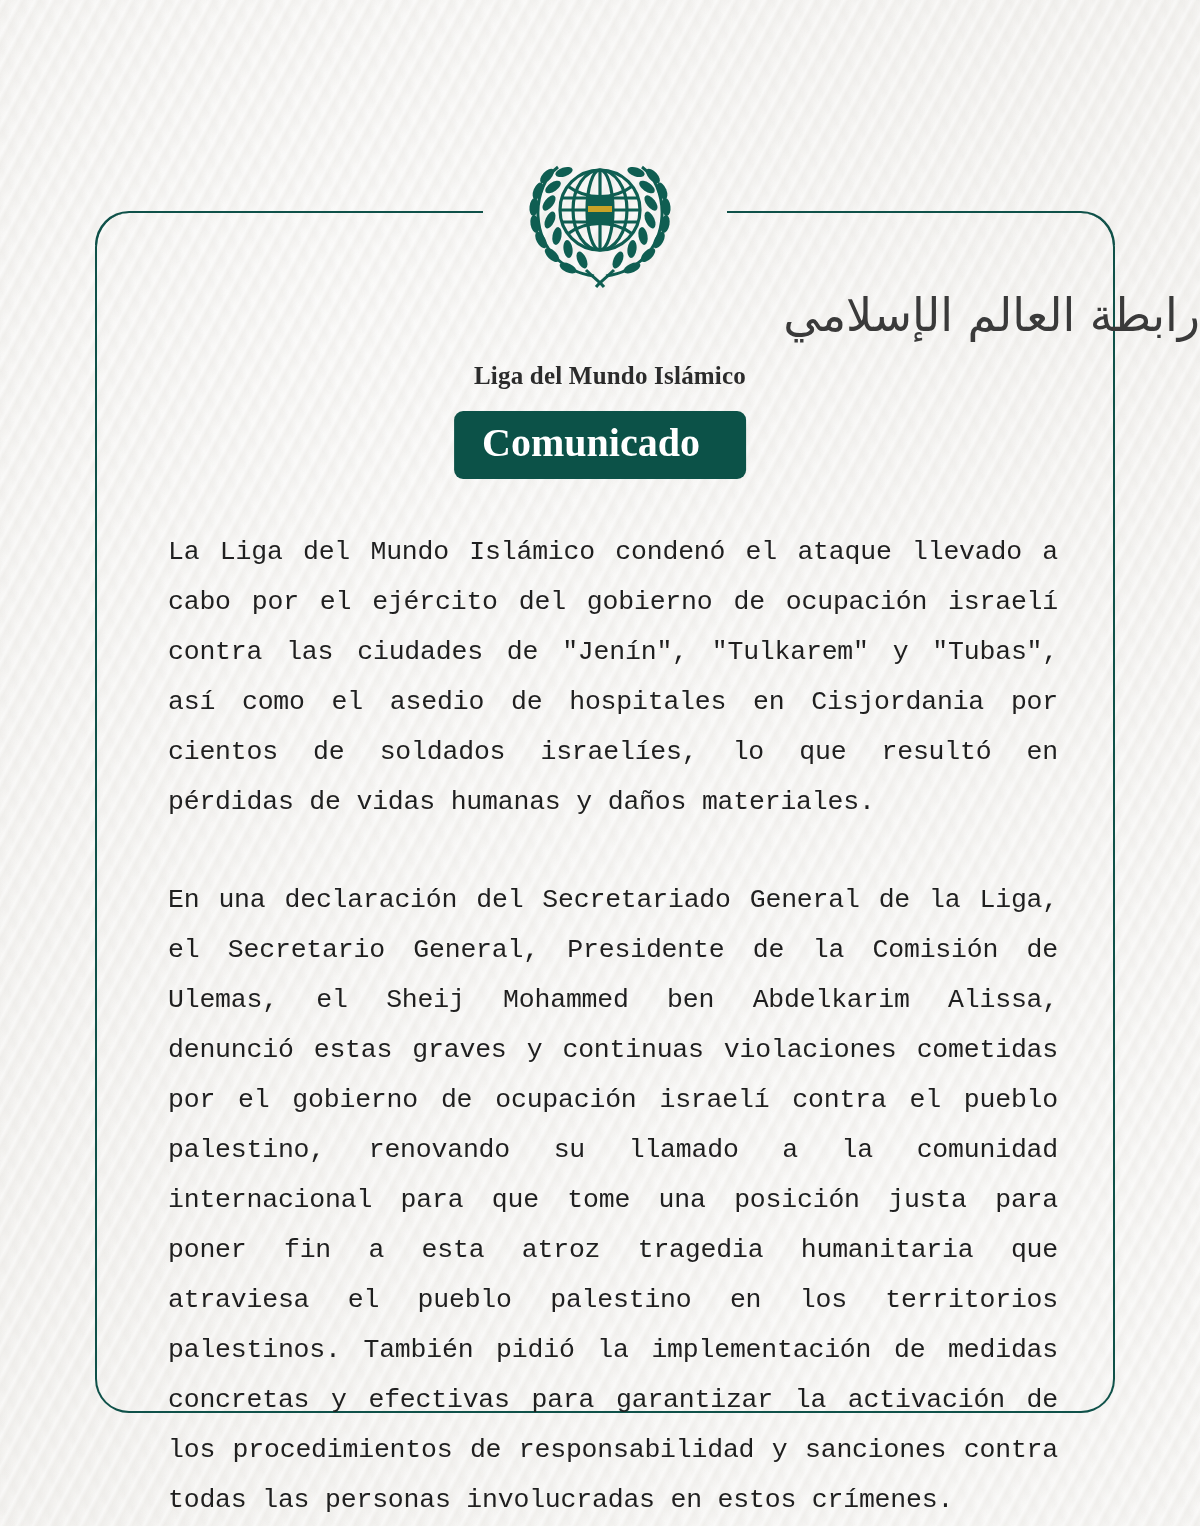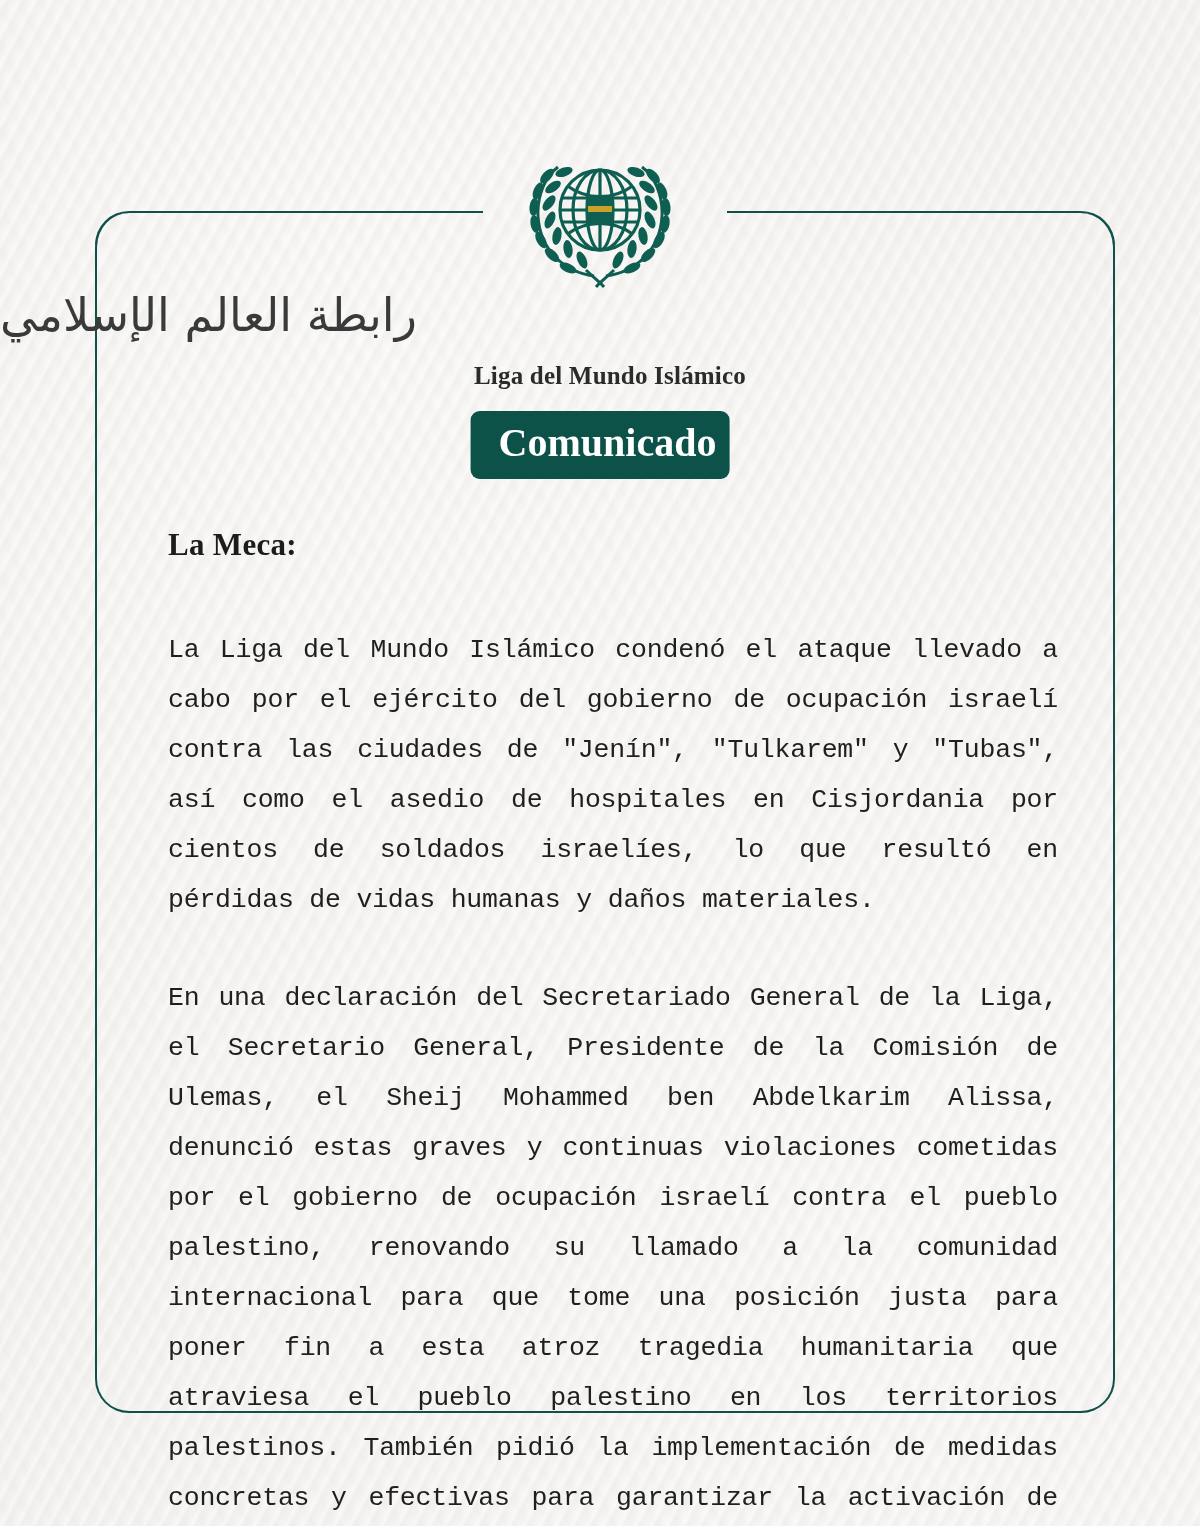--- a/index.html
+++ b/index.html
@@ -93,21 +93,21 @@
     transform: translateX(-50%);
     width: 160px;
     height: 140px;
   }
 
   .brand-arabic {
     position: absolute;
     left: 0;
     right: 0;
     top: 292px;
-    text-align: left;
+    text-align: right;
     font-family: "DejaVu Sans", sans-serif;
     font-size: 46px;
     line-height: 1;
     color: #3a3a3a;
     direction: rtl;
     letter-spacing: 1px;
   }
 
   .brand-latin {
     position: absolute;
@@ -127,21 +127,21 @@
     position: absolute;
     left: 50%;
     top: 411px;
     transform: translateX(-50%);
     background: #0c5248;
     color: #ffffff;
     font-family: "Liberation Serif", serif;
     font-weight: bold;
     font-size: 40px;
     line-height: 1;
-    padding: 12px 13px 16px 28px;
+    padding: 12px 46px 16px 28px;
     border-radius: 9px;
     white-space: nowrap;
   }
 
   .body-wrap {
     position: absolute;
     left: 168px;
     top: 527px;
     width: 890px;
   }
@@ -246,18 +246,17 @@
   </div>
 
   <div class="brand-arabic">رابطة العالم الإسلامي</div>
 
   <div class="brand-latin">Liga del Mundo Islámico</div>
 
   <div class="badge">Comunicado</div>
 </div>
 
 <div class="body-wrap">
-  <div class="dateline">La Meca:</div>
 
   <p class="para">La Liga del Mundo Islámico condenó el ataque llevado a cabo por el ejército del gobierno de ocupación israelí contra las ciudades de "Jenín", "Tulkarem" y "Tubas", así como el asedio de hospitales en Cisjordania por cientos de soldados israelíes, lo que resultó en pérdidas de vidas humanas y daños materiales.</p>
 
   <p class="para">En una declaración del Secretariado General de la Liga, el Secretario General, Presidente de la Comisión de Ulemas, el Sheij  Mohammed ben Abdelkarim Alissa, denunció estas graves y continuas violaciones cometidas por el gobierno de ocupación israelí contra el pueblo palestino, renovando su llamado a la comunidad internacional para que tome una posición justa para poner fin a esta atroz tragedia humanitaria que atraviesa el pueblo palestino en los territorios palestinos. También pidió la implementación de medidas concretas y efectivas para garantizar la activación de los procedimientos de responsabilidad y sanciones contra todas las personas involucradas en estos crímenes.</p>
 </div>
 
 </body></html>

